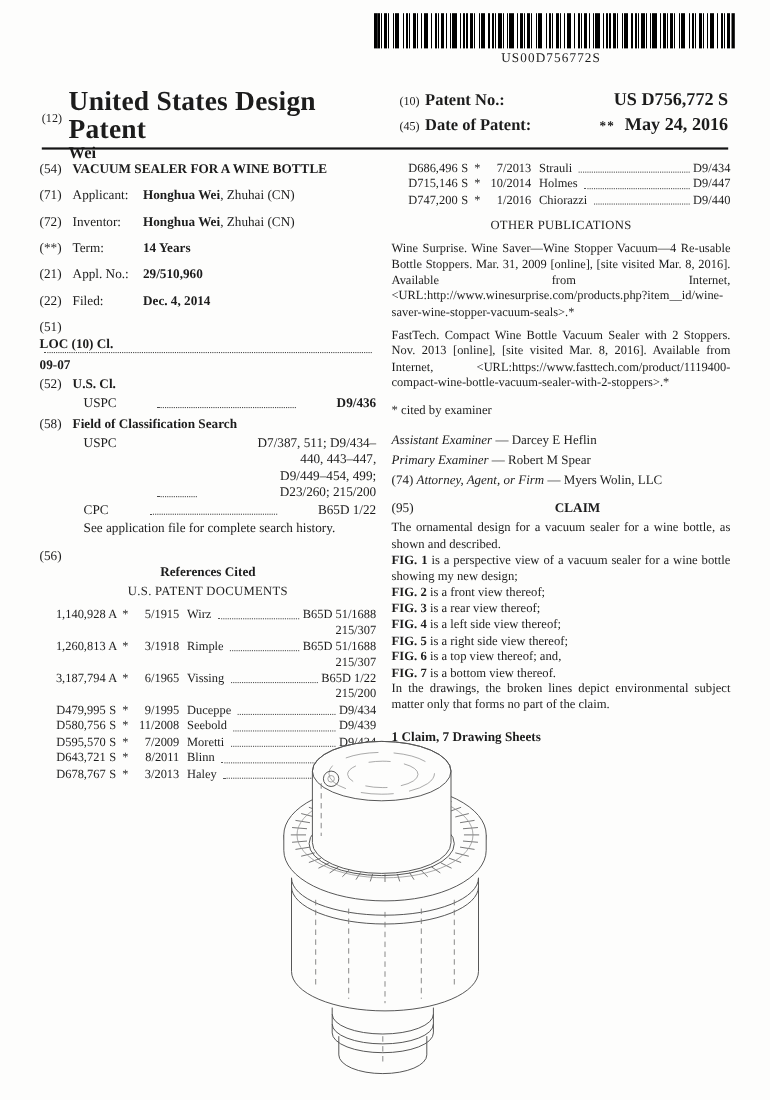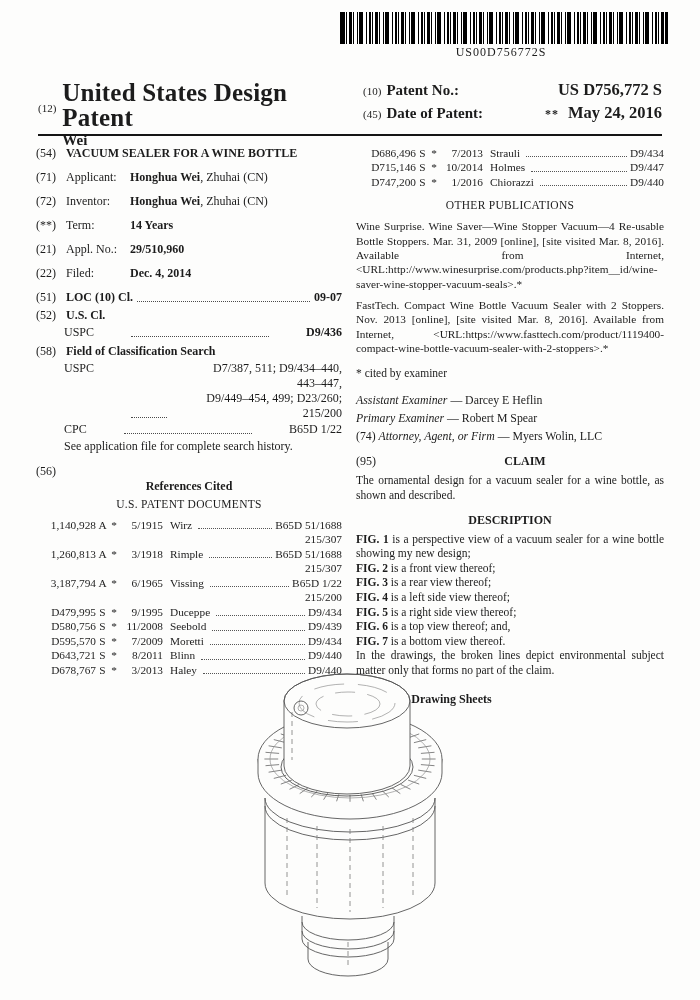--- a/index.html
+++ b/index.html
@@ -37,21 +37,21 @@
   .col-r{width:308px;flex:none;}
   .row{display:flex;font-size:12px;margin-bottom:9px;}
   .num{width:30px;flex:none;}
   .lblcol{width:64px;flex:none;}
   .b{font-weight:bold;}
   .i{font-style:italic;}
   .leader{flex:1;border-bottom:1.5px dotted #4a4a4a;margin:0 4px 3px 4px;min-width:10px;}
   .leader-fixed{width:36px;flex:none;border-bottom:1.5px dotted #4a4a4a;margin:0 4px 3px 4px;}
   .sec-center{flex:1;text-align:center;font-weight:bold;font-size:12px;}
   .caps-center{text-align:center;font-size:11.5px;margin:2px 0 8px 0;letter-spacing:0.3px;}
-  .indent{margin-left:28px;gap:33px;}
+  .indent{margin-left:40px;gap:33px;}
 
   
   .cit{font-size:11.3px;line-height:1.28;}
   .cit-row{display:flex;}
   .cit-no{width:60px;text-align:right;flex:none;}
   .cit-kind{width:13px;text-align:center;flex:none;}
   .cit-star{width:10px;text-align:center;flex:none;}
   .cit-date{width:44px;text-align:right;flex:none;margin-right:7px;}
   .cit-name{flex:none;margin-right:3px;}
   .cit-leader{flex:1;border-bottom:1.5px dotted #555;margin:0 3px 3px 3px;min-width:8px;}
@@ -142,21 +142,21 @@
         <span class="lblcol">Appl. No.:</span>
         <span class="b">29/510,960</span>
       </div>
 
       <div class="row">
         <span class="num">(22)</span>
         <span class="lblcol">Filed:</span>
         <span class="b">Dec. 4, 2014</span>
       </div>
 
-      <div class="row" style="margin-bottom:3px;">
+      <div class="row" style="margin-bottom:3px;flex-direction:column;">
         <span class="num">(51)</span>
         <span class="b">LOC (10) Cl.</span>
         <span class="leader"></span>
         <span class="b">09-07</span>
       </div>
 
       <div class="row" style="margin-bottom:2px;">
         <span class="num">(52)</span>
         <span class="b">U.S. Cl.</span>
       </div>
@@ -363,23 +363,20 @@
       <div class="exam-line">
         <span>(74)</span> <span class="i">Attorney, Agent, or Firm</span> <span>— Myers Wolin, LLC</span>
       </div>
 
       <div class="claim-head">
         <span class="num">(95)</span>
         <span class="sec-center">CLAIM</span>
       </div>
       <div class="body-text">The ornamental design for a vacuum sealer for a wine bottle, as shown and described.</div>
 
-      <div class="claim-head" style="justify-content:center;">
-        <span class="sec-center">DESCRIPTION</span>
-      </div>
 
       <div>
 
           <div class="desc-line">
             <span class="b">FIG. 1</span><span> is a perspective view of a vacuum sealer for a wine bottle showing my new design;</span>
           </div>
 
           <div class="desc-line">
             <span class="b">FIG. 2</span><span> is a front view thereof;</span>
           </div>

